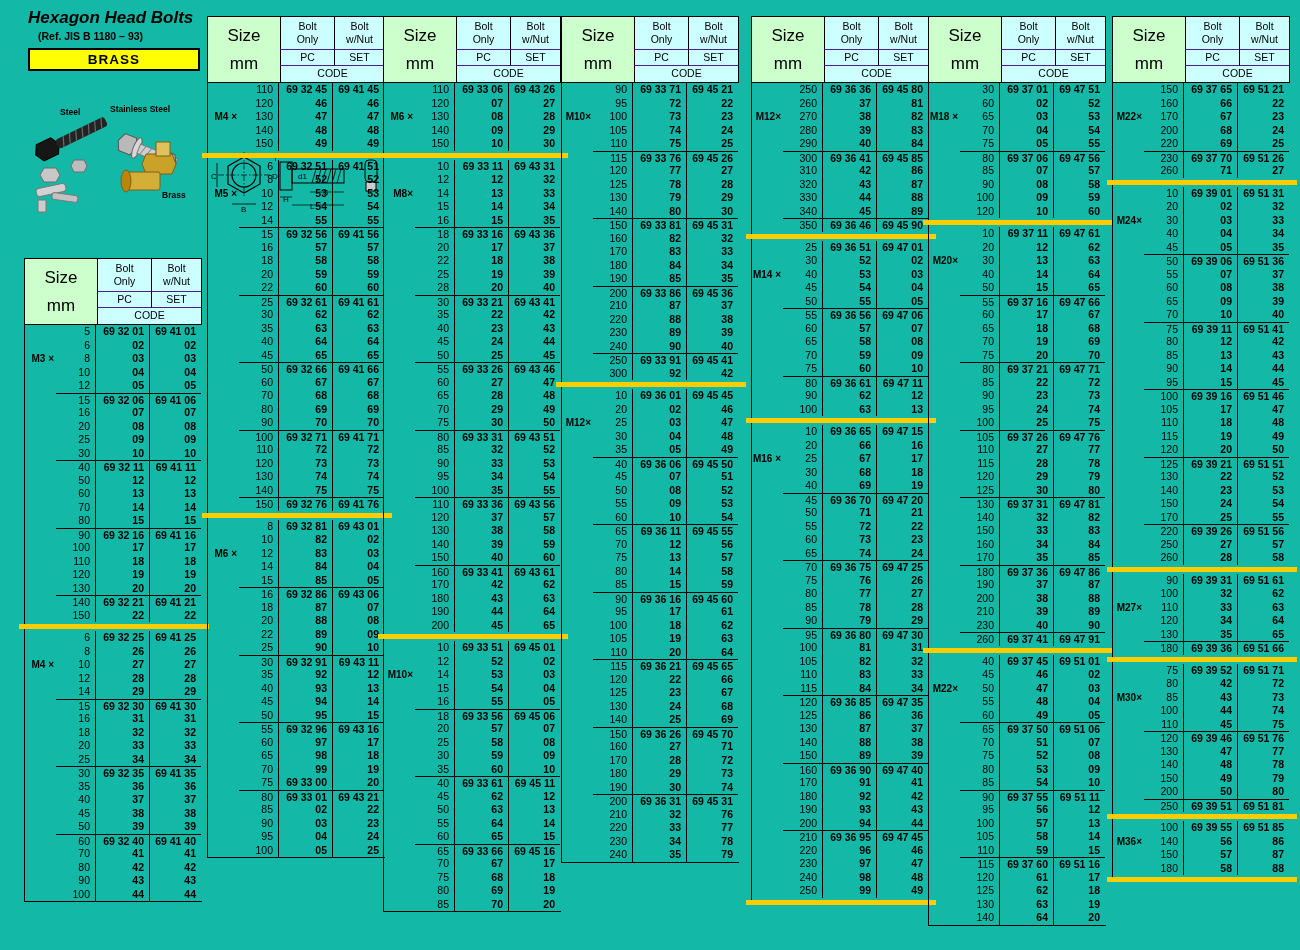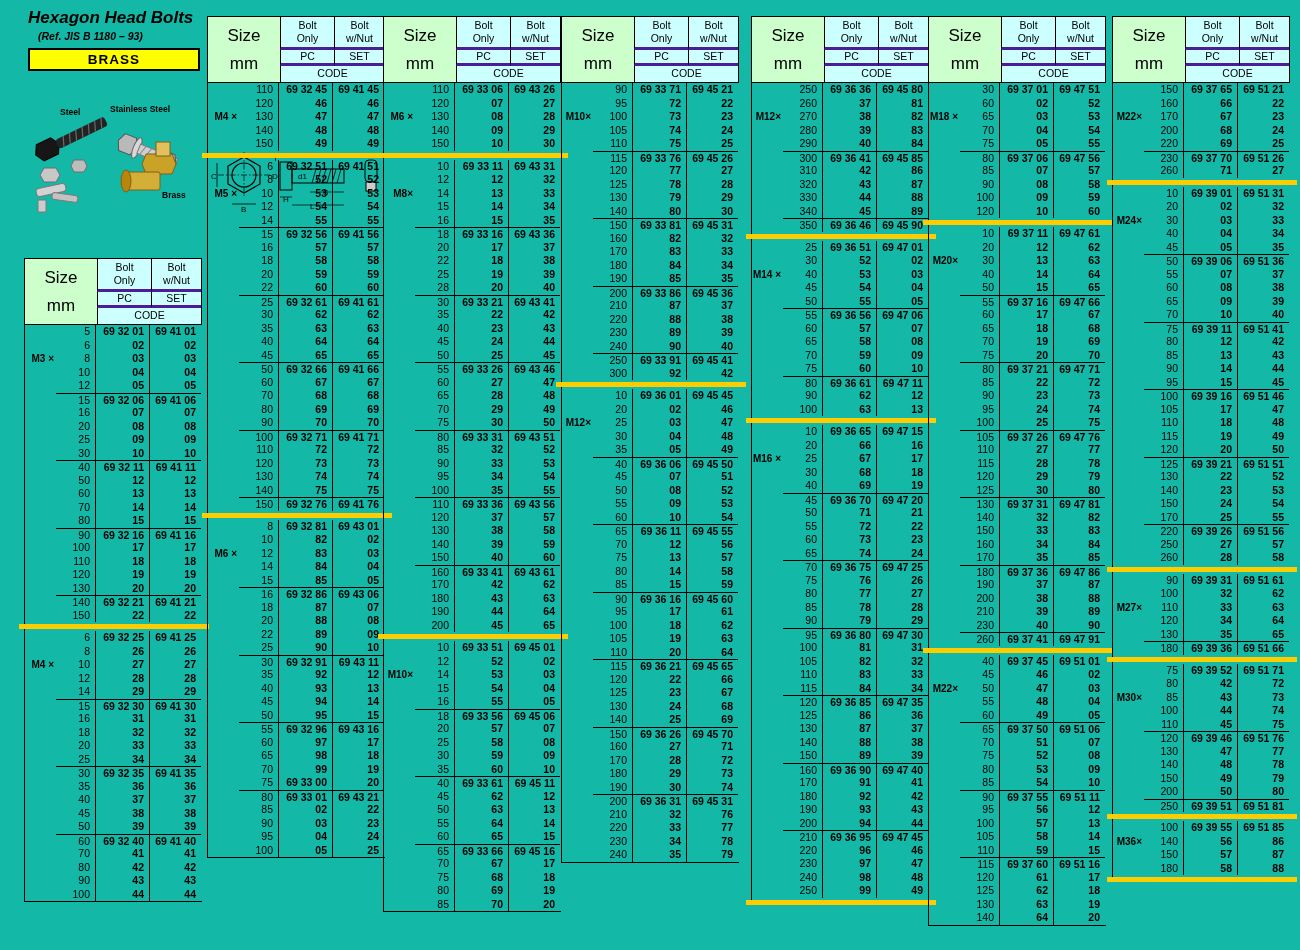--- a/index.html
+++ b/index.html
@@ -5,36 +5,36 @@
   :root{
     --green:#ccffcc; --cyan:#ccffff; --yellow:#ffff00; --gold:#ffcc00;
   }
   html,body{margin:0;padding:0;background:#ffffff;}
   #page{position:relative;width:1300px;height:950px;background:#14b8a6;
         font-family:"Liberation Sans",sans-serif;color:#000;overflow:hidden;}
 
   
   #brand{position:absolute;left:28px;top:8px;width:182px;}
   .title{font-style:italic;font-weight:bold;font-size:17px;white-space:nowrap;}
-  .subtitle{font-style:italic;font-weight:bold;font-size:10.5px;margin:2px 0 0 10px;}
+  .subtitle{font-weight:bold;font-size:10.5px;margin:2px 0 0 10px;}
   .banner{margin-top:6px;background:var(--yellow);border:2px solid #000;text-align:center;
           font-weight:bold;font-size:13.5px;padding:2px 0;width:168px;letter-spacing:1px;}
   #art{position:absolute;left:26px;top:102px;}
   .art-label{font-size:8.5px;font-weight:bold;font-family:"Liberation Sans",sans-serif;}
   .dim{font-size:8px;font-family:"Liberation Sans",sans-serif;}
 
   
   .btable{position:absolute;width:178px;}
   .pos-t1{left:24px;top:258px}.pos-t2{left:207px;top:16px}.pos-t3{left:383px;top:16px}
   .pos-t4{left:561px;top:16px}.pos-t5{left:751px;top:16px}.pos-t6{left:928px;top:16px}
   .pos-t7{left:1112px;top:16px}
 
   .thead{display:grid;grid-template-columns:72px 54px 50px;grid-template-rows:33px 16px 16px;
          border:1px solid #000;box-sizing:border-box;width:178px;background:var(--cyan);}
-  .hc{border-left:1px solid #000;border-bottom:3px solid #4c1d95;display:flex;align-items:center;
+  .hc{border-left:1px solid #000;border-bottom:1px solid #4c1d95;display:flex;align-items:center;
       justify-content:center;font-size:10.5px;text-align:center;line-height:1.25;}
   .h-size{grid-row:1/4;background:var(--green);border-left:none;border-bottom:none;
           flex-direction:column;gap:6px;font-size:17px;}
   .h-2line{flex-direction:column;}
   .h-code{grid-column:2/4;border-bottom:none;}
 
   .tbody{border-left:1px solid #000;box-sizing:border-box;width:178px;}
   .tbody.bb{border-bottom:1px solid #000;}
   .row{display:grid;grid-template-columns:31px 40px 54px 51px;height:13.5px;}
   .c{font-size:10.5px;line-height:13.5px;height:13.5px;box-sizing:border-box;white-space:nowrap;overflow:visible;}

